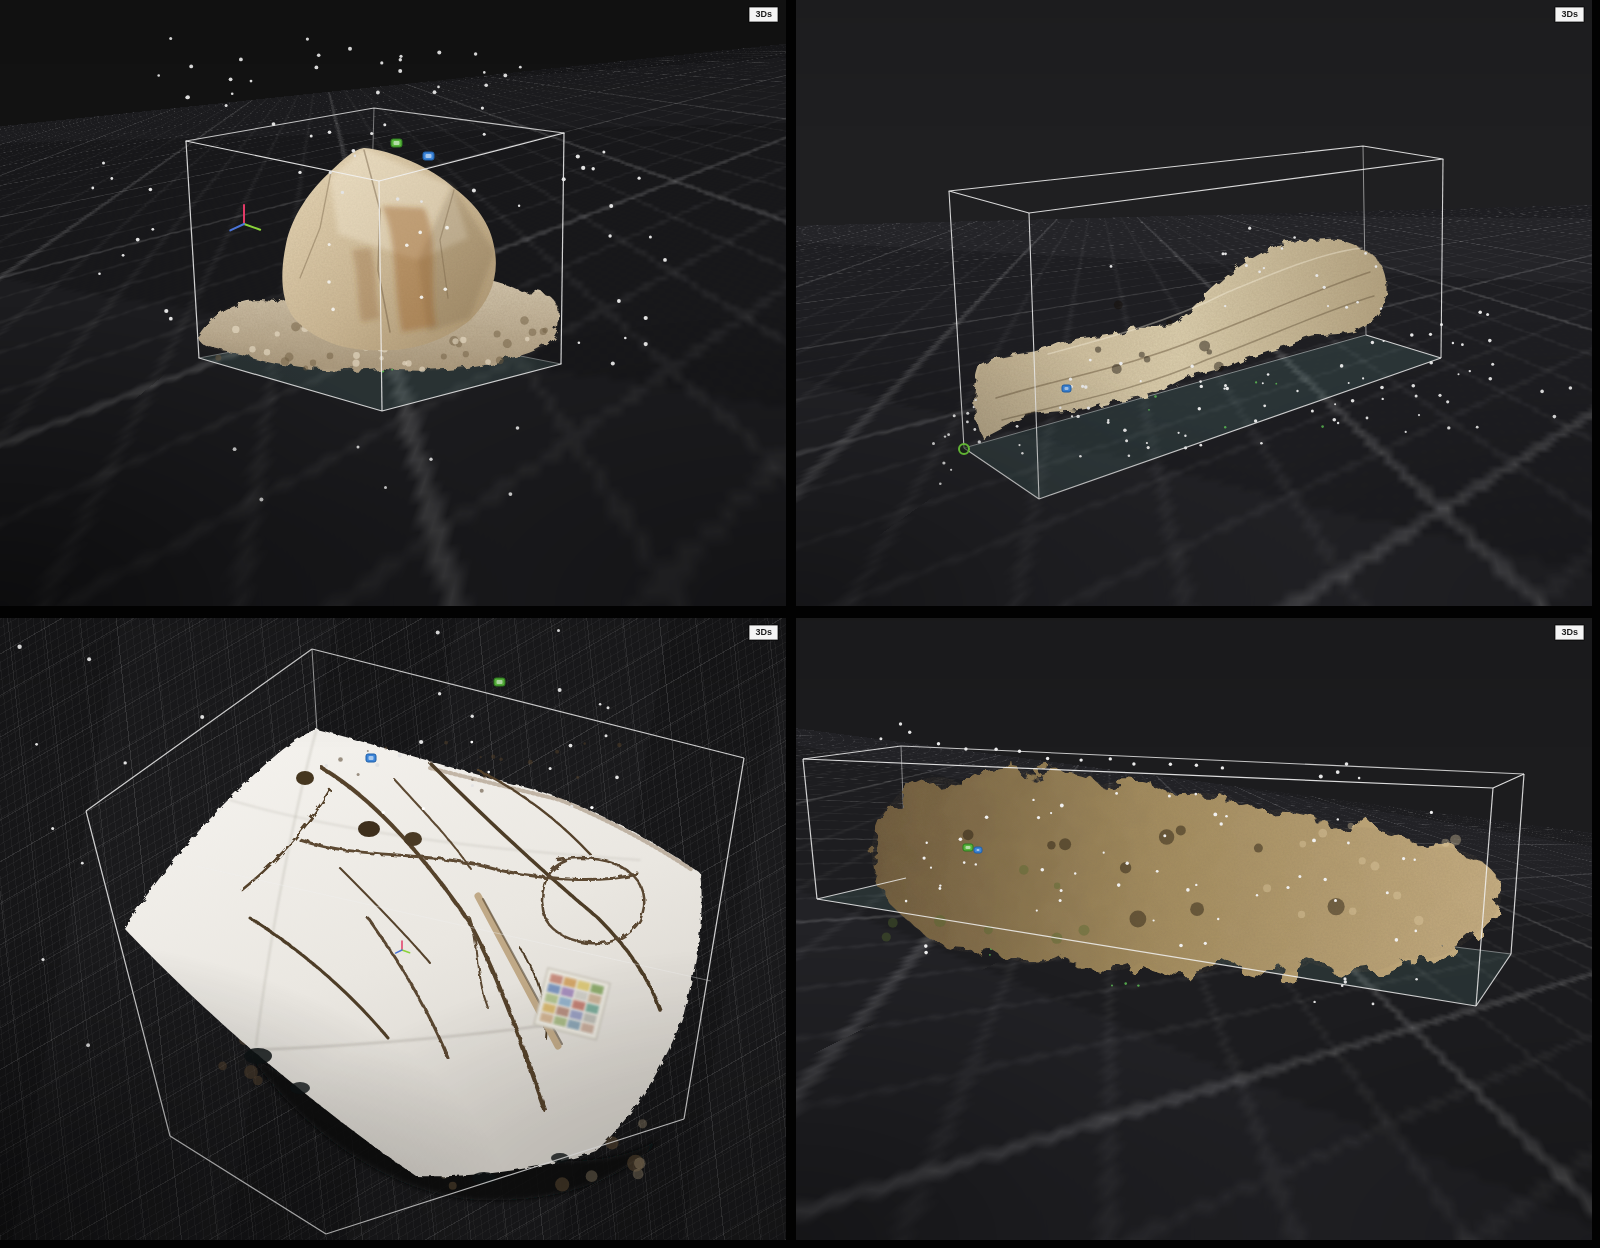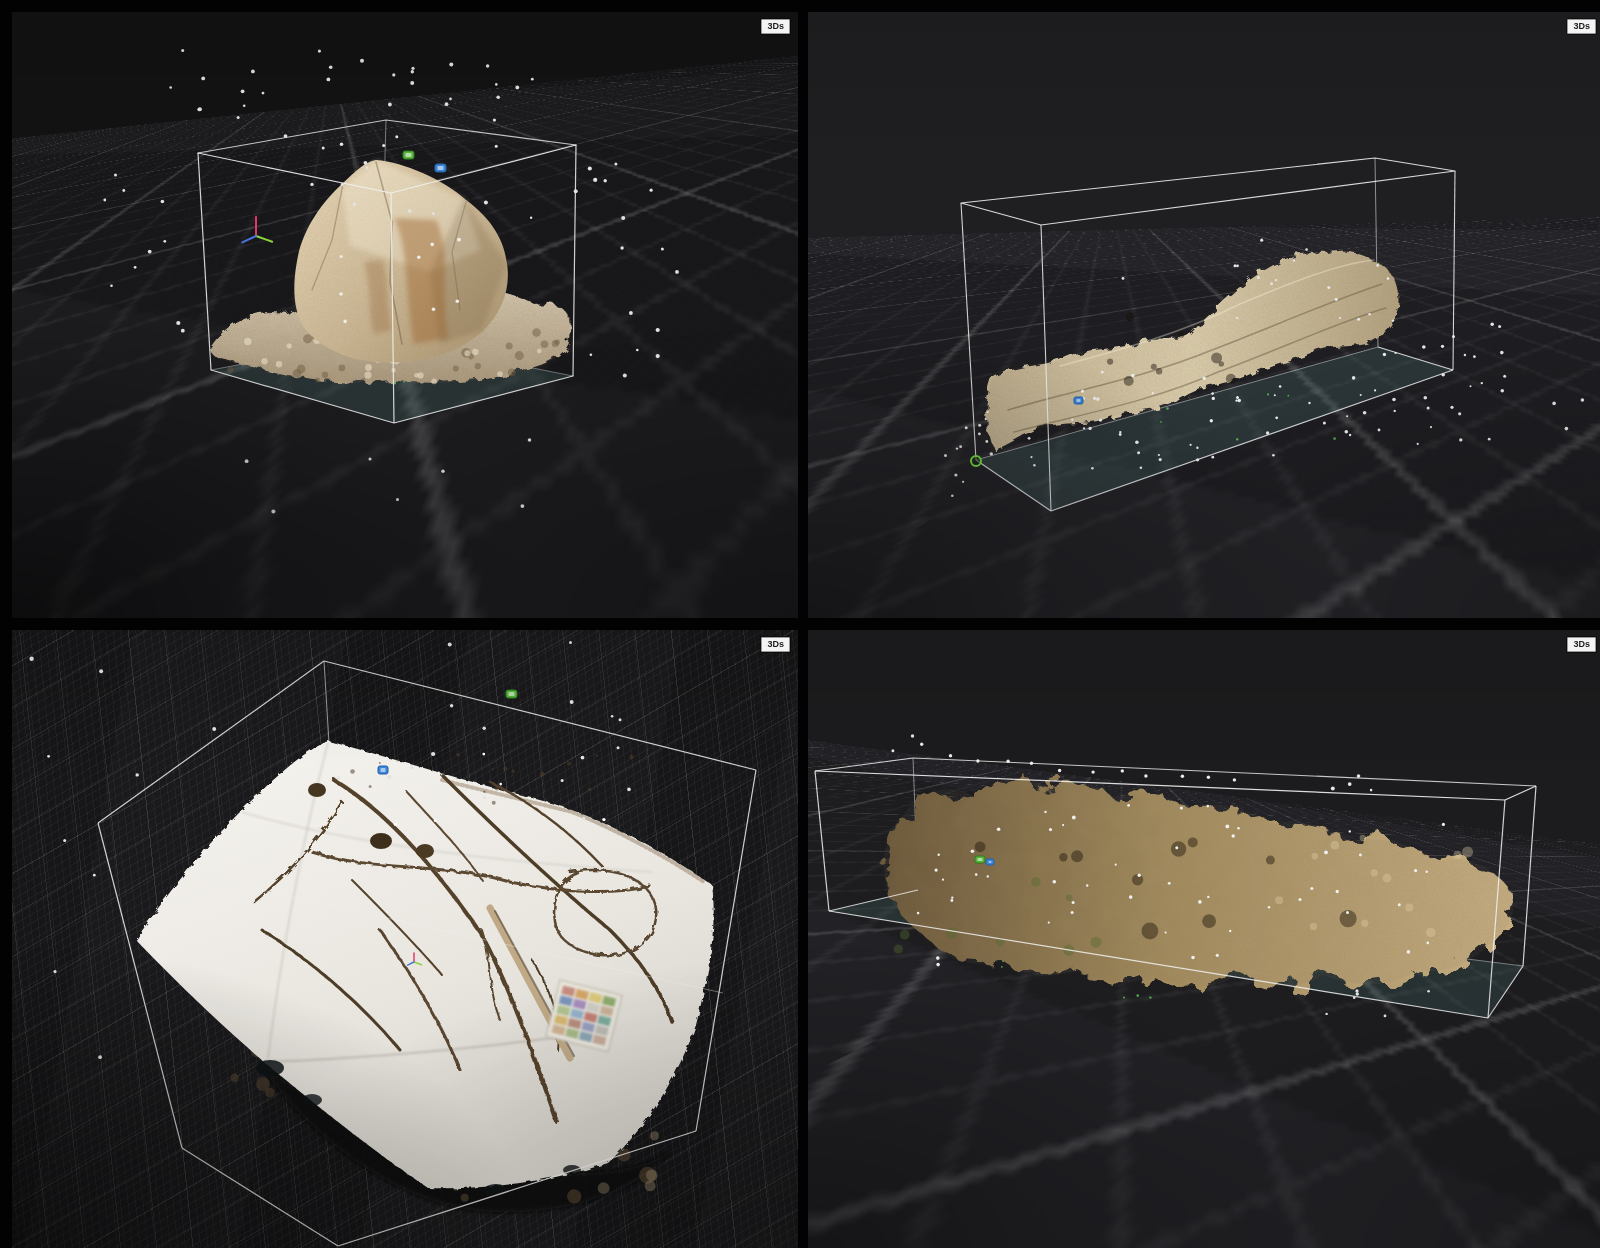--- a/index.html
+++ b/index.html
@@ -1,17 +1,17 @@
 <!DOCTYPE html>
 <html><head>
 <meta charset="utf-8">
 <style>
   html,body{margin:0;padding:0;background:#000;}
   .frame{position:relative;width:1600px;height:1248px;box-sizing:border-box;background:#020202;
-         padding:12px;display:grid;grid-template-columns:786px 796px;grid-template-rows:606px 622px;
+         padding:0;display:grid;grid-template-columns:786px 796px;grid-template-rows:606px 622px;
          gap:12px 10px;font-family:"Liberation Sans",sans-serif;}
   .viewport{position:relative;overflow:hidden;background:#141414;}
   .sky{position:absolute;inset:0;background:linear-gradient(to bottom,var(--sky,#151515) 70%,var(--skyl,#1a1a1b));}
   .floor-wrap{position:absolute;left:-25%;width:200%;height:260%;top:var(--hz,140px);
               transform:rotate(var(--tilt,0deg));transform-origin:0 0;
               perspective:420px;perspective-origin:50% 0;}
   .floor{position:absolute;left:50%;top:0;width:5200px;height:3000px;margin-left:-2600px;
          transform-origin:50% 0;transform:rotateX(84.6deg);
          background-color:var(--fbg,#1d1d20);
          background-image:

